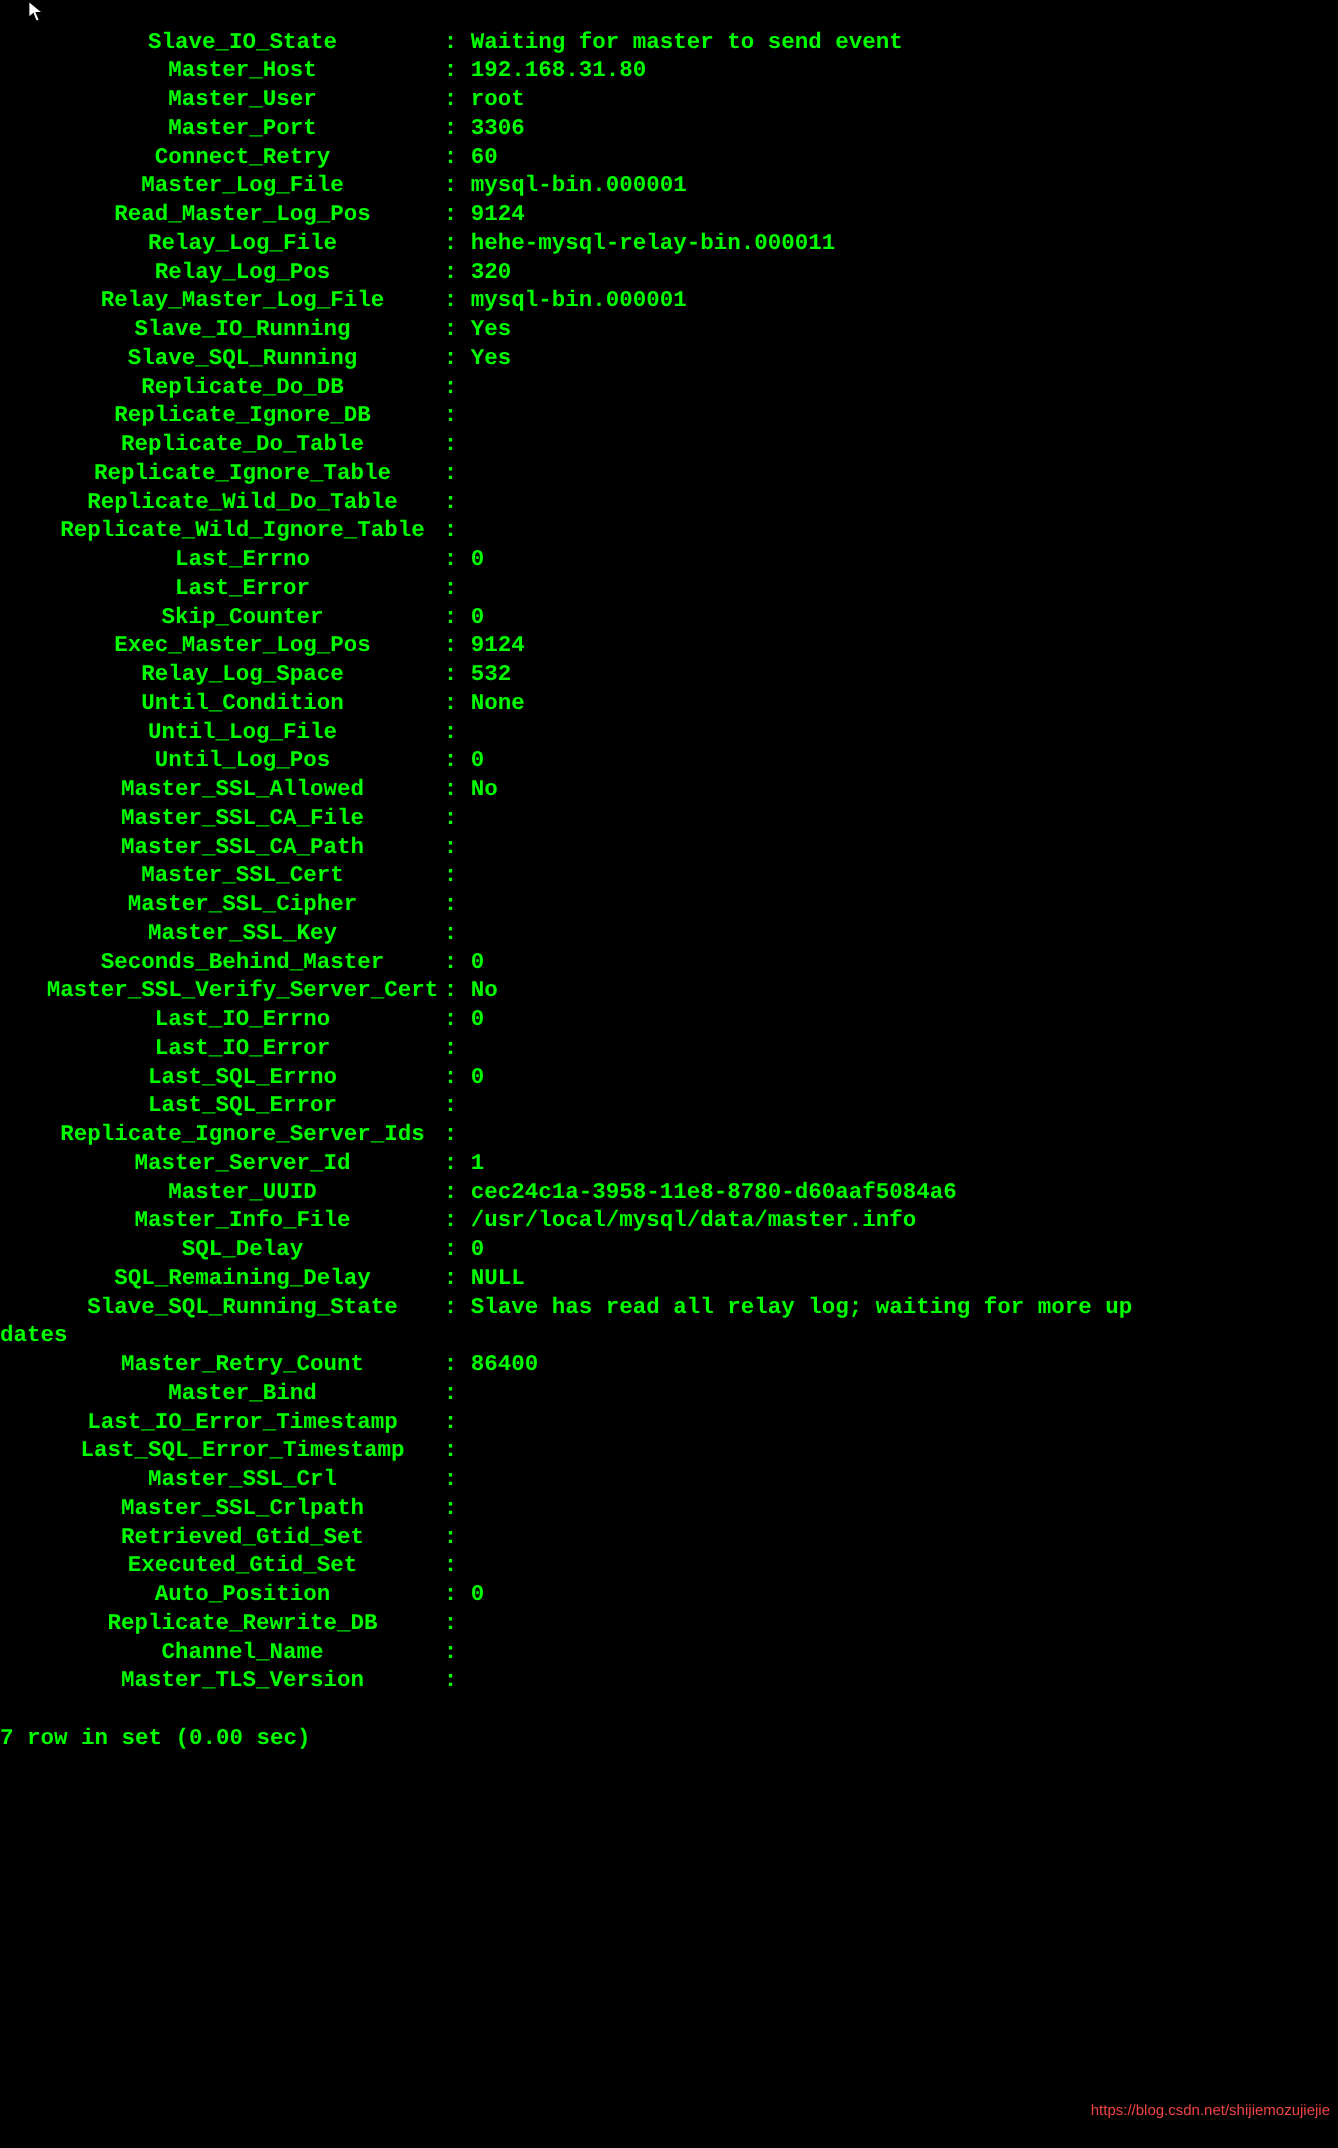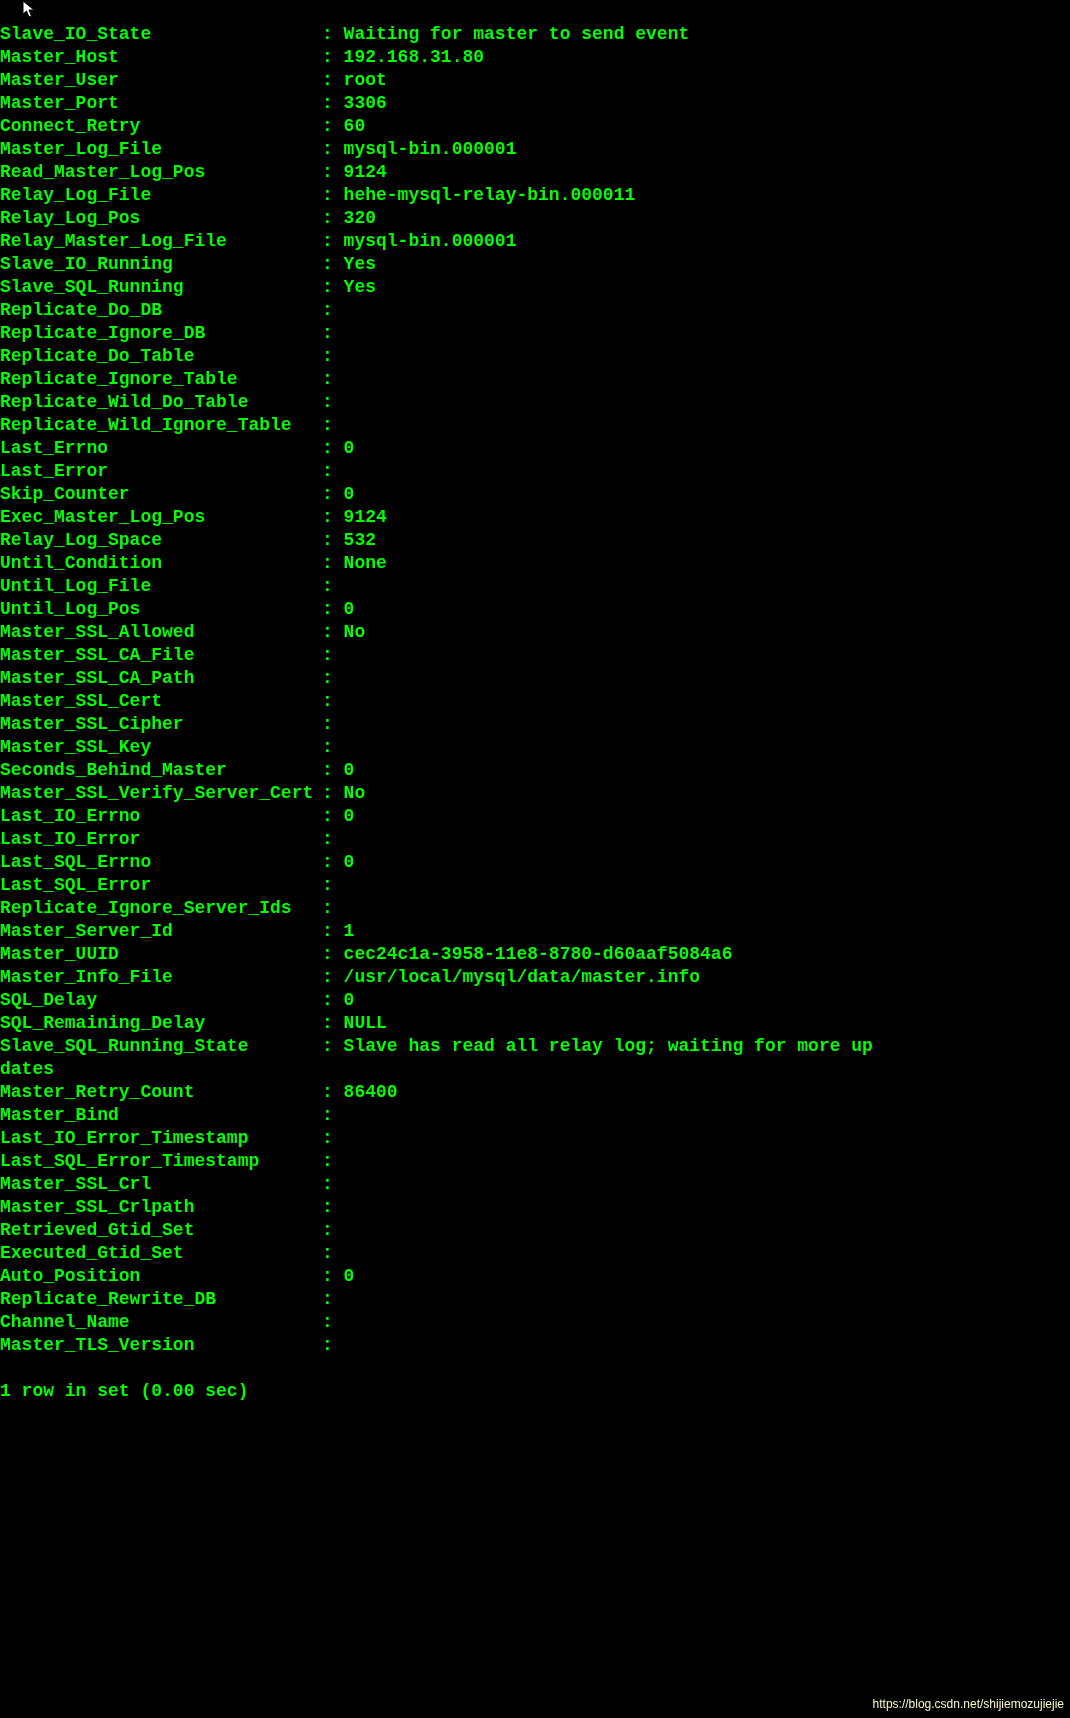--- a/index.html
+++ b/index.html
@@ -21,31 +21,32 @@
   }
   .prompt {
     color: #00ff00;
   }
   .row-line {
     display: flex;
   }
   .field-label {
     display: inline-block;
     width: 322px;
-    text-align: left;
+    text-align: center;
+    margin-left: 33px;
   }
   .field-sep {
   }
   .field-value {
   }
   .watermark {
     position: absolute;
-    bottom: 2px;
+    bottom: 18px;
     right: 6px;
-    color: #fef9c3;
+    color: #ef4444;
     font-size: 12px;
     font-weight: normal;
     font-family: Arial, sans-serif;
   }
   svg.cursor-svg {
     position: absolute;
     top: 0px;
     left: 22px;
     width: 16px;
     height: 20px;
@@ -55,16 +56,16 @@
 </style>
 </head>
 <body>
 
 <svg class="cursor-svg" viewBox="0 0 16 20">
   <path d="M1,1 L1,14 L4.5,11 L7,17 L9.5,16 L7,10 L12,10 Z" fill="white" stroke="black" stroke-width="1"></path>
 </svg>
 
 <div class="terminal">
 <div id="fields-container"><div class="row-line"><span class="field-label">Slave_IO_State</span><span class="field-sep">: </span><span class="field-value">Waiting for master to send event</span></div><div class="row-line"><span class="field-label">Master_Host</span><span class="field-sep">: </span><span class="field-value">192.168.31.80</span></div><div class="row-line"><span class="field-label">Master_User</span><span class="field-sep">: </span><span class="field-value">root</span></div><div class="row-line"><span class="field-label">Master_Port</span><span class="field-sep">: </span><span class="field-value">3306</span></div><div class="row-line"><span class="field-label">Connect_Retry</span><span class="field-sep">: </span><span class="field-value">60</span></div><div class="row-line"><span class="field-label">Master_Log_File</span><span class="field-sep">: </span><span class="field-value">mysql-bin.000001</span></div><div class="row-line"><span class="field-label">Read_Master_Log_Pos</span><span class="field-sep">: </span><span class="field-value">9124</span></div><div class="row-line"><span class="field-label">Relay_Log_File</span><span class="field-sep">: </span><span class="field-value">hehe-mysql-relay-bin.000011</span></div><div class="row-line"><span class="field-label">Relay_Log_Pos</span><span class="field-sep">: </span><span class="field-value">320</span></div><div class="row-line"><span class="field-label">Relay_Master_Log_File</span><span class="field-sep">: </span><span class="field-value">mysql-bin.000001</span></div><div class="row-line"><span class="field-label">Slave_IO_Running</span><span class="field-sep">: </span><span class="field-value">Yes</span></div><div class="row-line"><span class="field-label">Slave_SQL_Running</span><span class="field-sep">: </span><span class="field-value">Yes</span></div><div class="row-line"><span class="field-label">Replicate_Do_DB</span><span class="field-sep">: </span><span class="field-value"></span></div><div class="row-line"><span class="field-label">Replicate_Ignore_DB</span><span class="field-sep">: </span><span class="field-value"></span></div><div class="row-line"><span class="field-label">Replicate_Do_Table</span><span class="field-sep">: </span><span class="field-value"></span></div><div class="row-line"><span class="field-label">Replicate_Ignore_Table</span><span class="field-sep">: </span><span class="field-value"></span></div><div class="row-line"><span class="field-label">Replicate_Wild_Do_Table</span><span class="field-sep">: </span><span class="field-value"></span></div><div class="row-line"><span class="field-label">Replicate_Wild_Ignore_Table</span><span class="field-sep">: </span><span class="field-value"></span></div><div class="row-line"><span class="field-label">Last_Errno</span><span class="field-sep">: </span><span class="field-value">0</span></div><div class="row-line"><span class="field-label">Last_Error</span><span class="field-sep">: </span><span class="field-value"></span></div><div class="row-line"><span class="field-label">Skip_Counter</span><span class="field-sep">: </span><span class="field-value">0</span></div><div class="row-line"><span class="field-label">Exec_Master_Log_Pos</span><span class="field-sep">: </span><span class="field-value">9124</span></div><div class="row-line"><span class="field-label">Relay_Log_Space</span><span class="field-sep">: </span><span class="field-value">532</span></div><div class="row-line"><span class="field-label">Until_Condition</span><span class="field-sep">: </span><span class="field-value">None</span></div><div class="row-line"><span class="field-label">Until_Log_File</span><span class="field-sep">: </span><span class="field-value"></span></div><div class="row-line"><span class="field-label">Until_Log_Pos</span><span class="field-sep">: </span><span class="field-value">0</span></div><div class="row-line"><span class="field-label">Master_SSL_Allowed</span><span class="field-sep">: </span><span class="field-value">No</span></div><div class="row-line"><span class="field-label">Master_SSL_CA_File</span><span class="field-sep">: </span><span class="field-value"></span></div><div class="row-line"><span class="field-label">Master_SSL_CA_Path</span><span class="field-sep">: </span><span class="field-value"></span></div><div class="row-line"><span class="field-label">Master_SSL_Cert</span><span class="field-sep">: </span><span class="field-value"></span></div><div class="row-line"><span class="field-label">Master_SSL_Cipher</span><span class="field-sep">: </span><span class="field-value"></span></div><div class="row-line"><span class="field-label">Master_SSL_Key</span><span class="field-sep">: </span><span class="field-value"></span></div><div class="row-line"><span class="field-label">Seconds_Behind_Master</span><span class="field-sep">: </span><span class="field-value">0</span></div><div class="row-line"><span class="field-label">Master_SSL_Verify_Server_Cert</span><span class="field-sep">: </span><span class="field-value">No</span></div><div class="row-line"><span class="field-label">Last_IO_Errno</span><span class="field-sep">: </span><span class="field-value">0</span></div><div class="row-line"><span class="field-label">Last_IO_Error</span><span class="field-sep">: </span><span class="field-value"></span></div><div class="row-line"><span class="field-label">Last_SQL_Errno</span><span class="field-sep">: </span><span class="field-value">0</span></div><div class="row-line"><span class="field-label">Last_SQL_Error</span><span class="field-sep">: </span><span class="field-value"></span></div><div class="row-line"><span class="field-label">Replicate_Ignore_Server_Ids</span><span class="field-sep">: </span><span class="field-value"></span></div><div class="row-line"><span class="field-label">Master_Server_Id</span><span class="field-sep">: </span><span class="field-value">1</span></div><div class="row-line"><span class="field-label">Master_UUID</span><span class="field-sep">: </span><span class="field-value">cec24c1a-3958-11e8-8780-d60aaf5084a6</span></div><div class="row-line"><span class="field-label">Master_Info_File</span><span class="field-sep">: </span><span class="field-value">/usr/local/mysql/data/master.info</span></div><div class="row-line"><span class="field-label">SQL_Delay</span><span class="field-sep">: </span><span class="field-value">0</span></div><div class="row-line"><span class="field-label">SQL_Remaining_Delay</span><span class="field-sep">: </span><span class="field-value">NULL</span></div><div class="row-line"><span class="field-label">Slave_SQL_Running_State</span><span class="field-sep">: </span><span class="field-value">Slave has read all relay log; waiting for more up</span></div><div class="row-line"><span class="field-value">dates</span></div><div class="row-line"><span class="field-label">Master_Retry_Count</span><span class="field-sep">: </span><span class="field-value">86400</span></div><div class="row-line"><span class="field-label">Master_Bind</span><span class="field-sep">: </span><span class="field-value"></span></div><div class="row-line"><span class="field-label">Last_IO_Error_Timestamp</span><span class="field-sep">: </span><span class="field-value"></span></div><div class="row-line"><span class="field-label">Last_SQL_Error_Timestamp</span><span class="field-sep">: </span><span class="field-value"></span></div><div class="row-line"><span class="field-label">Master_SSL_Crl</span><span class="field-sep">: </span><span class="field-value"></span></div><div class="row-line"><span class="field-label">Master_SSL_Crlpath</span><span class="field-sep">: </span><span class="field-value"></span></div><div class="row-line"><span class="field-label">Retrieved_Gtid_Set</span><span class="field-sep">: </span><span class="field-value"></span></div><div class="row-line"><span class="field-label">Executed_Gtid_Set</span><span class="field-sep">: </span><span class="field-value"></span></div><div class="row-line"><span class="field-label">Auto_Position</span><span class="field-sep">: </span><span class="field-value">0</span></div><div class="row-line"><span class="field-label">Replicate_Rewrite_DB</span><span class="field-sep">: </span><span class="field-value"></span></div><div class="row-line"><span class="field-label">Channel_Name</span><span class="field-sep">: </span><span class="field-value"></span></div><div class="row-line"><span class="field-label">Master_TLS_Version</span><span class="field-sep">: </span><span class="field-value"></span></div></div>
-<div>1 row in set (0.00 sec)</div>
+<div>7 row in set (0.00 sec)</div>
 </div>
 
 <div class="watermark">https://blog.csdn.net/shijiemozujiejie</div>
 
 </body></html>

